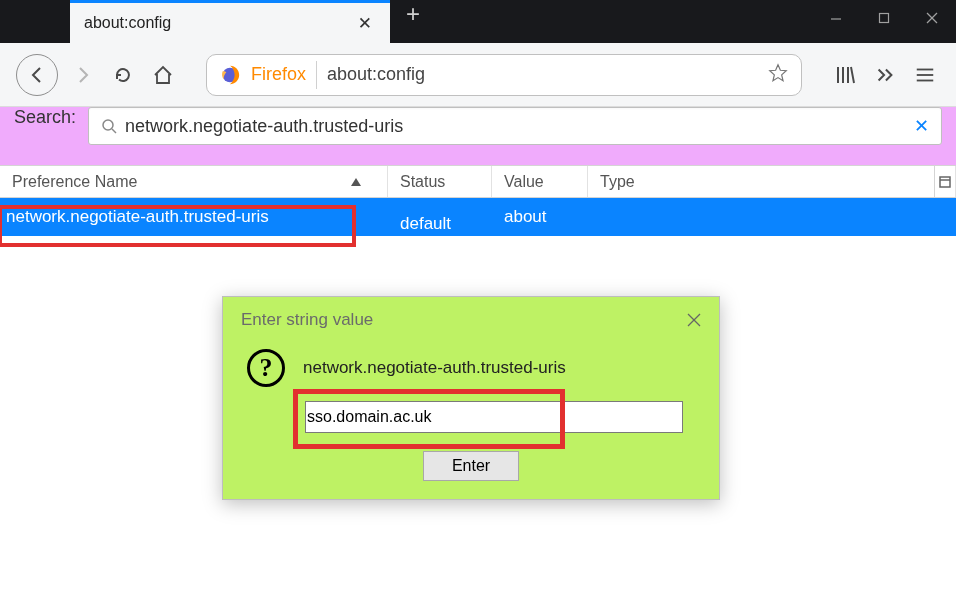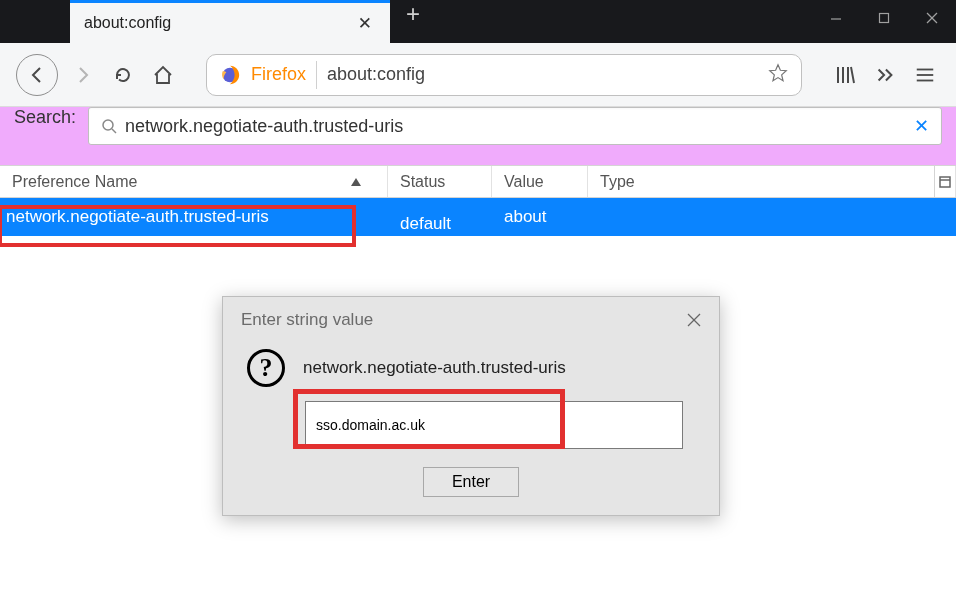--- a/index.html
+++ b/index.html
@@ -47,30 +47,30 @@
   .col-menu { position:absolute; right:2px; top:0; width:20px; height:100%; border-left:1px solid #d4d4d4; display:flex; align-items:center; justify-content:center; color:#777; font-size:14px; }
 
   
   .pref-row { height:38px; background:#0a84ff; color:#fff; display:flex; align-items:center; font-size:17px; }
   .pref-row .cell-pref { width:388px; padding:0 6px; position:relative; }
   .pref-row .cell-status { width:104px; padding:0 12px;margin-top:13px; }
   .pref-row .cell-type { width:96px; padding:0 12px; }
   .highlight-red-pref { position:absolute; top:-2px; left:-2px; width:358px; height:42px; border:4px solid #e2302f; pointer-events:none; }
 
   
-  .dialog { position:absolute; top:296px; left:222px; width:498px; background:#e5e5e5; border:1px solid #bdbdbd; box-shadow:0 4px 18px rgba(0,0,0,0.25); }
+  .dialog { position:absolute; top:296px; left:222px; width:498px; background:#bef264; border:1px solid #bdbdbd; box-shadow:0 4px 18px rgba(0,0,0,0.25); }
   .dlg-title { height:46px; display:flex; align-items:center; padding:0 18px; font-size:17px; color:#6b6b6b; position:relative; }
   .dlg-close { position:absolute; right:12px; top:10px; width:26px; height:26px; display:flex; align-items:center; justify-content:center; }
   .dlg-close svg { stroke:#666; stroke-width:1.2; }
   .dlg-body { padding:6px 24px 18px 24px; }
   .dlg-row1 { display:flex; align-items:center; gap:18px; margin-bottom:14px; }
   .q-icon { width:38px; height:38px; border:3.5px solid #000; border-radius:50%; display:flex; align-items:center; justify-content:center; font-size:26px; font-weight:bold; font-family:Georgia,serif; }
   .dlg-pref-name { font-size:17px; color:#222; }
   .dlg-input-wrap { position:relative; margin-left:58px; margin-bottom:18px; }
-  .dlg-input { width:378px; height:48px; border:1px solid #7a7a7a; padding:0 10px; font-size:14px; background:#fff; }
+  .dlg-input { width:378px; height:32px; border:1px solid #7a7a7a; padding:0 1px; font-size:16px; background:#fff; }
   .highlight-red-input { position:absolute; top:-12px; left:-12px; width:272px; height:60px; border:5px solid #e2302f; pointer-events:none; }
   .dlg-buttons { display:flex; justify-content:center; gap:18px; }
   .dlg-btn { width:96px; height:30px; font-size:16px; background:#e6e6e6; border:1px solid #a8a8a8; cursor:pointer; }
   .dlg-btn.primary { border:2px solid #0a84ff; }
 
   .mag-icon { width:16px; height:16px; }
 </style>
 </head>
 <body>
 

